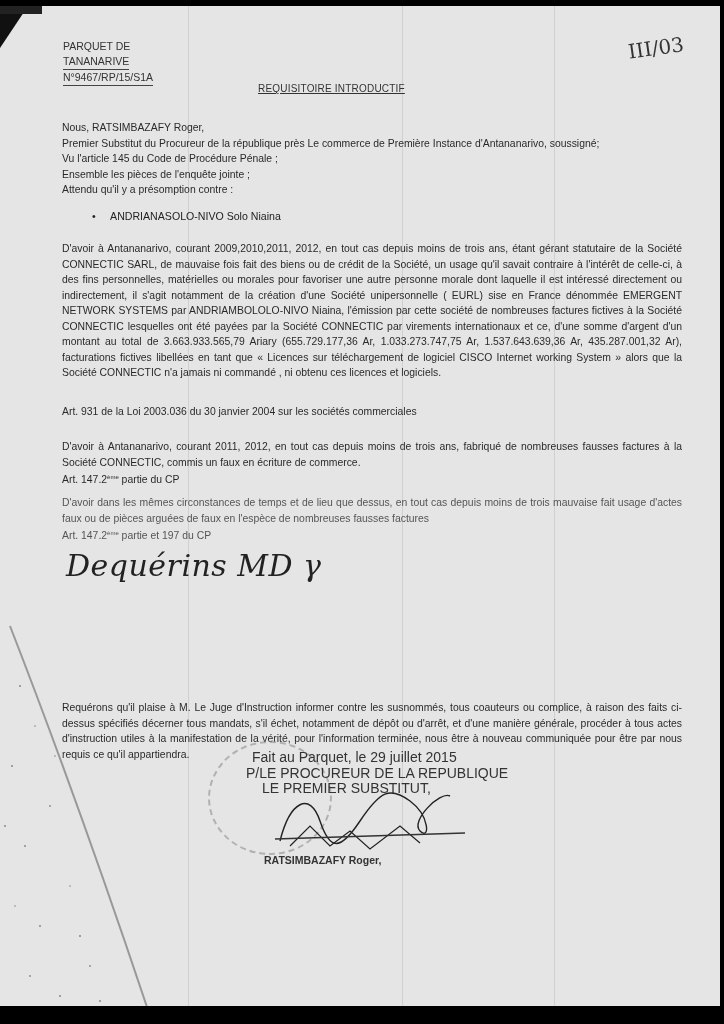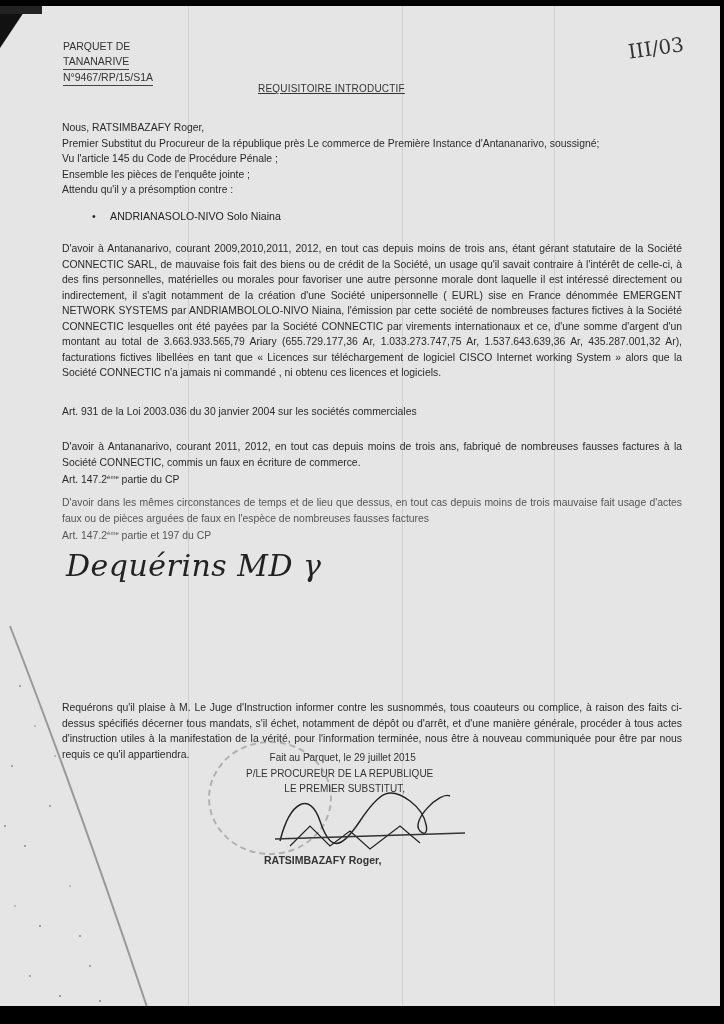--- a/index.html
+++ b/index.html
@@ -18,23 +18,23 @@
   .accused { position:absolute; left:92px; top:204px; font-size:10.6px; font-weight:normal; color:#222; }
   .accused .bullet { margin-right:12px; }
   .justify { text-align:justify; }
   .p1 { top:235px; }
   .art1 { top:398px; }
   .p2 { top:433px; }
   .p3 { top:489px; }
   .fade { color:#555; }
   .sig-note { position:absolute; left:66px; top:542px; font-family:"DejaVu Serif", serif; font-style:italic; font-size:30px; color:#222; letter-spacing:0.5px; }
   .requ { top:694px; }
-  .closing { position:absolute; left:252px; top:744px; font-size:10px; line-height:15.5px; color:#333;text-align:center; }
+  .closing { position:absolute; left:252px; top:744px; font-size:14px; line-height:15.5px; color:#333; }
   .closing div:nth-child(2) { margin-left:-6px; }
-  .closing div:nth-child(3) { margin-left:4px; }
+  .closing div:nth-child(3) { margin-left:10px; }
   .signer { position:absolute; left:264px; top:848px; font-size:10.5px; color:#333;font-weight:bold; }
   .stamp { position:absolute; left:208px; top:735px; width:120px; height:110px; border:2px dashed #888; border-radius:50%; opacity:0.55; }
   .signature-svg { position:absolute; left:270px; top:775px; }
   .speckle { position:absolute; left:0; top:600px; width:220px; height:420px; }
   .fold-line { position:absolute; top:0; width:1px; height:100%; background:#bbb; opacity:0.5; }
   sup { font-size:6px; }
 </style>
 </head>
 <body>
 

